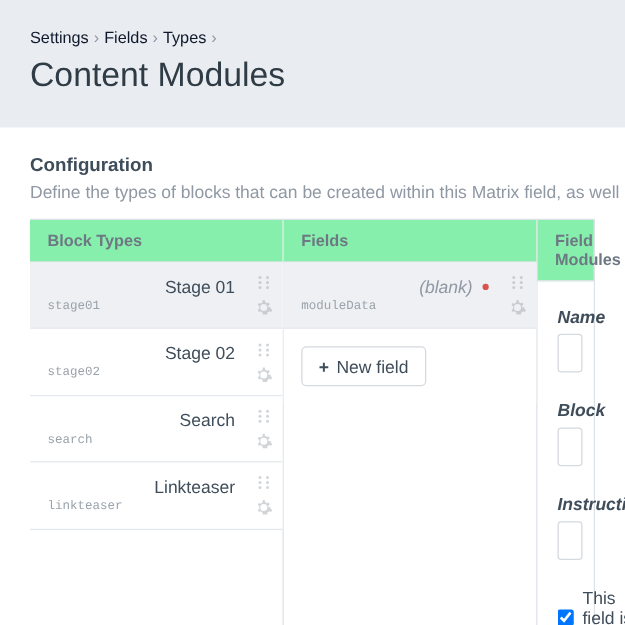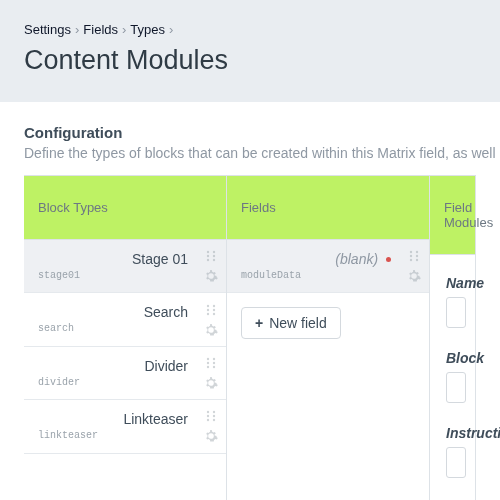--- a/index.html
+++ b/index.html
@@ -48,25 +48,26 @@
     border-top: 1px solid #dde2e7;
     border-bottom: 1px solid #dde2e7;
   }
   .col {
     border-right: 1px solid #dde2e7;
   }
   .col-blocktypes { width: 203px; flex-shrink: 0; }
   .col-fields { width: 203px; flex-shrink: 0; }
   .col-settings { flex: 1; min-width: 0; }
   .col-header {
-    background: #bef264;
+    background: #86efac;
     border-bottom: 1px solid #dde2e7;
-    padding: 24px 14px;
+    padding: 9px 14px;
     font-size: 13px;
     color: #6d7883;
+    font-weight: bold;
   }
   .col-body {
     background: #fff;
   }
   .item {
     position: relative;
     padding: 10px 38px 10px 14px;
     border-bottom: 1px solid #e5e9ed;
     line-height: 1.35;
   }
@@ -199,45 +200,45 @@
                 </svg>
               </span>
               <span class="gear-icon">
                 <svg viewBox="0 0 14 14" width="14" height="14">
                   <path fill="#9aa3ab" d="M7 4.2a2.8 2.8 0 100 5.6 2.8 2.8 0 000-5.6zm5.6 2.8c0 .3 0 .6-.1.9l1.3 1-.9 1.6-1.5-.5c-.4.4-.9.7-1.4.9l-.2 1.6H6.2l-.2-1.6c-.5-.2-1-.5-1.4-.9l-1.5.5-.9-1.6 1.3-1c-.1-.3-.1-.6-.1-.9s0-.6.1-.9l-1.3-1 .9-1.6 1.5.5c.4-.4.9-.7 1.4-.9L6.2 1h1.6l.2 1.6c.5.2 1 .5 1.4.9l1.5-.5.9 1.6-1.3 1c.1.3.1.6.1.9z"></path>
                 </svg>
               </span>
             </div>
           </div>
           <div class="item">
+            <div class="item-name">Stage 02</div>
+            <div class="item-handle">stage02</div>
+            <div class="icons">
+              <span class="move-icon">
+                <svg viewBox="0 0 14 14" width="14" height="14">
+                  <g fill="#9aa3ab">
+                    <circle cx="4" cy="3" r="1.2"></circle>
+                    <circle cx="10" cy="3" r="1.2"></circle>
+                    <circle cx="4" cy="7" r="1.2"></circle>
+                    <circle cx="10" cy="7" r="1.2"></circle>
+                    <circle cx="4" cy="11" r="1.2"></circle>
+                    <circle cx="10" cy="11" r="1.2"></circle>
+                  </g>
+                </svg>
+              </span>
+              <span class="gear-icon">
+                <svg viewBox="0 0 14 14" width="14" height="14">
+                  <path fill="#9aa3ab" d="M7 4.2a2.8 2.8 0 100 5.6 2.8 2.8 0 000-5.6zm5.6 2.8c0 .3 0 .6-.1.9l1.3 1-.9 1.6-1.5-.5c-.4.4-.9.7-1.4.9l-.2 1.6H6.2l-.2-1.6c-.5-.2-1-.5-1.4-.9l-1.5.5-.9-1.6 1.3-1c-.1-.3-.1-.6-.1-.9s0-.6.1-.9l-1.3-1 .9-1.6 1.5.5c.4-.4.9-.7 1.4-.9L6.2 1h1.6l.2 1.6c.5.2 1 .5 1.4.9l1.5-.5.9 1.6-1.3 1c.1.3.1.6.1.9z"></path>
+                </svg>
+              </span>
+            </div>
+          </div>
+          <div class="item">
             <div class="item-name">Search</div>
             <div class="item-handle">search</div>
-            <div class="icons">
-              <span class="move-icon">
-                <svg viewBox="0 0 14 14" width="14" height="14">
-                  <g fill="#9aa3ab">
-                    <circle cx="4" cy="3" r="1.2"></circle>
-                    <circle cx="10" cy="3" r="1.2"></circle>
-                    <circle cx="4" cy="7" r="1.2"></circle>
-                    <circle cx="10" cy="7" r="1.2"></circle>
-                    <circle cx="4" cy="11" r="1.2"></circle>
-                    <circle cx="10" cy="11" r="1.2"></circle>
-                  </g>
-                </svg>
-              </span>
-              <span class="gear-icon">
-                <svg viewBox="0 0 14 14" width="14" height="14">
-                  <path fill="#9aa3ab" d="M7 4.2a2.8 2.8 0 100 5.6 2.8 2.8 0 000-5.6zm5.6 2.8c0 .3 0 .6-.1.9l1.3 1-.9 1.6-1.5-.5c-.4.4-.9.7-1.4.9l-.2 1.6H6.2l-.2-1.6c-.5-.2-1-.5-1.4-.9l-1.5.5-.9-1.6 1.3-1c-.1-.3-.1-.6-.1-.9s0-.6.1-.9l-1.3-1 .9-1.6 1.5.5c.4-.4.9-.7 1.4-.9L6.2 1h1.6l.2 1.6c.5.2 1 .5 1.4.9l1.5-.5.9 1.6-1.3 1c.1.3.1.6.1.9z"></path>
-                </svg>
-              </span>
-            </div>
-          </div>
-          <div class="item">
-            <div class="item-name">Divider</div>
-            <div class="item-handle">divider</div>
             <div class="icons">
               <span class="move-icon">
                 <svg viewBox="0 0 14 14" width="14" height="14">
                   <g fill="#9aa3ab">
                     <circle cx="4" cy="3" r="1.2"></circle>
                     <circle cx="10" cy="3" r="1.2"></circle>
                     <circle cx="4" cy="7" r="1.2"></circle>
                     <circle cx="10" cy="7" r="1.2"></circle>
                     <circle cx="4" cy="11" r="1.2"></circle>
                     <circle cx="10" cy="11" r="1.2"></circle>

